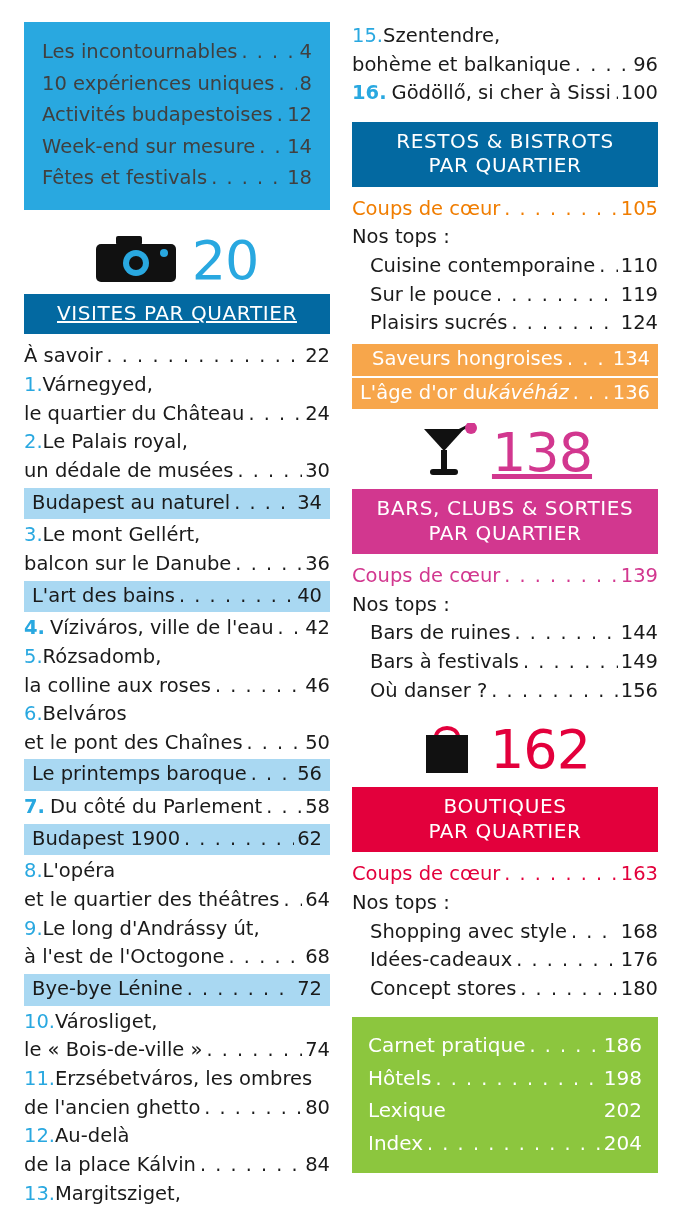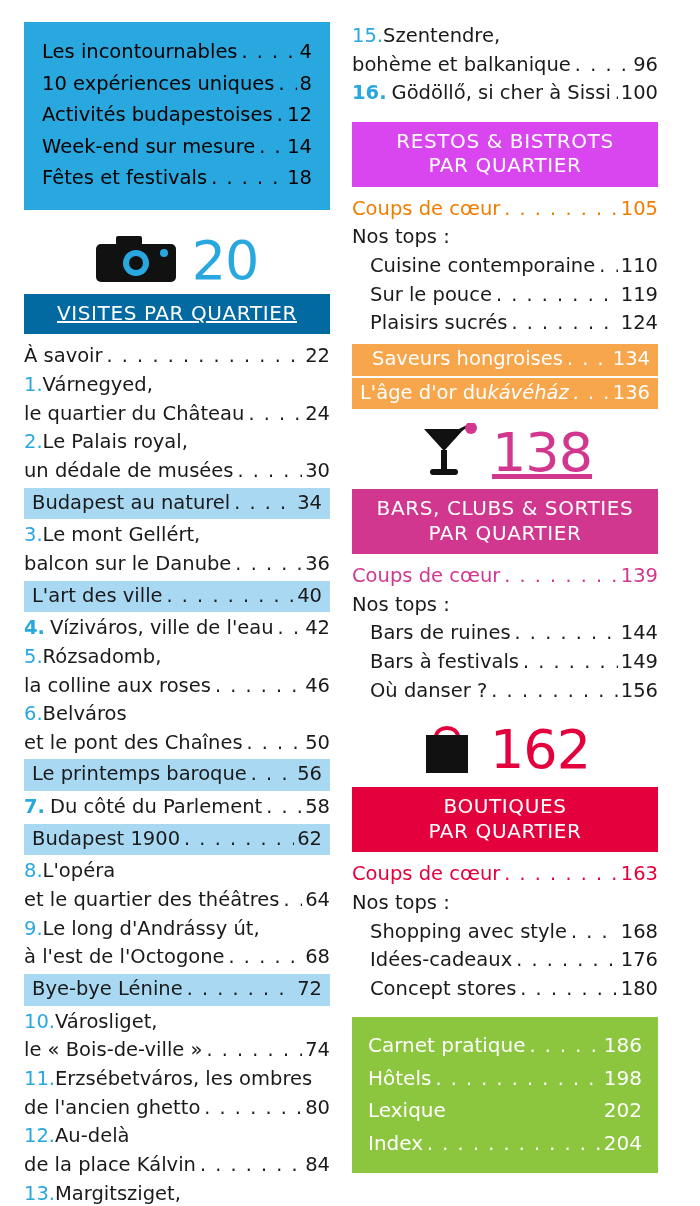--- a/index.html
+++ b/index.html
@@ -68,21 +68,21 @@
     align-items: baseline;
   }
 
   
   .intro {
     background: #29a8e0;
     color: #ffffff;
     padding: 14px 18px 16px 18px;
     margin-bottom: 24px;
   }
-  .intro .entry { color: #000000; font-size: 19.5px; line-height: 1.62; }
+  .intro .entry { color: #404040; font-size: 19.5px; line-height: 1.62; }
 
   
   .sec-head {
     display: flex;
     align-items: center;
     gap: 12px;
     margin-bottom: 6px;
   }
   .sec-num {
     font-size: 54px;
@@ -97,21 +97,21 @@
   .sec-band {
     color: #ffffff;
     text-align: center;
     font-size: 20px;
     letter-spacing: 0.6px;
     padding: 7px 6px 9px 6px;
     line-height: 1.22;
     margin-bottom: 8px;
   }
   .band-blue { background: #0369a1; text-decoration: underline; }
-  .band-orange { background: #d946ef; }
+  .band-orange { background: #0369a1; }
   .band-pink { background: #d2378f; }
   .band-red { background: #e3003c; }
 
   .num-blue { color: #29a8e0; }
   .num-orange { color: #f07d00; }
   .num-pink { color: #d2378f; text-decoration: underline; }
   .num-red { color: #e3003c; }
 
   .hl-blue {
     background: #a9d8f2;
@@ -228,21 +228,21 @@
         <span class="num num-blue">3.</span>
         <span class="txt">Le mont Gellért,</span>
       </div>
       <div class="entry">
         <span class="txt">balcon sur le Danube</span>
         <span class="dots">. . . . . . . . . . . . . . . . . . . . . . . . .</span>
         <span class="pg">36</span>
       </div>
 
       <div class="entry hl-blue">
-        <span class="txt">L'art des ville</span>
+        <span class="txt">L'art des bains</span>
         <span class="dots">. . . . . . . . . . . . . . . . . . . . . . . . .</span>
         <span class="pg">40</span>
       </div>
 
       <div class="entry">
         <span class="num num-blue">4.</span>
         <span class="txt">Víziváros, ville de l'eau</span>
         <span class="dots">. . . . . . . . . . . . . . . . . . . . . . . . .</span>
         <span class="pg">42</span>
       </div>

